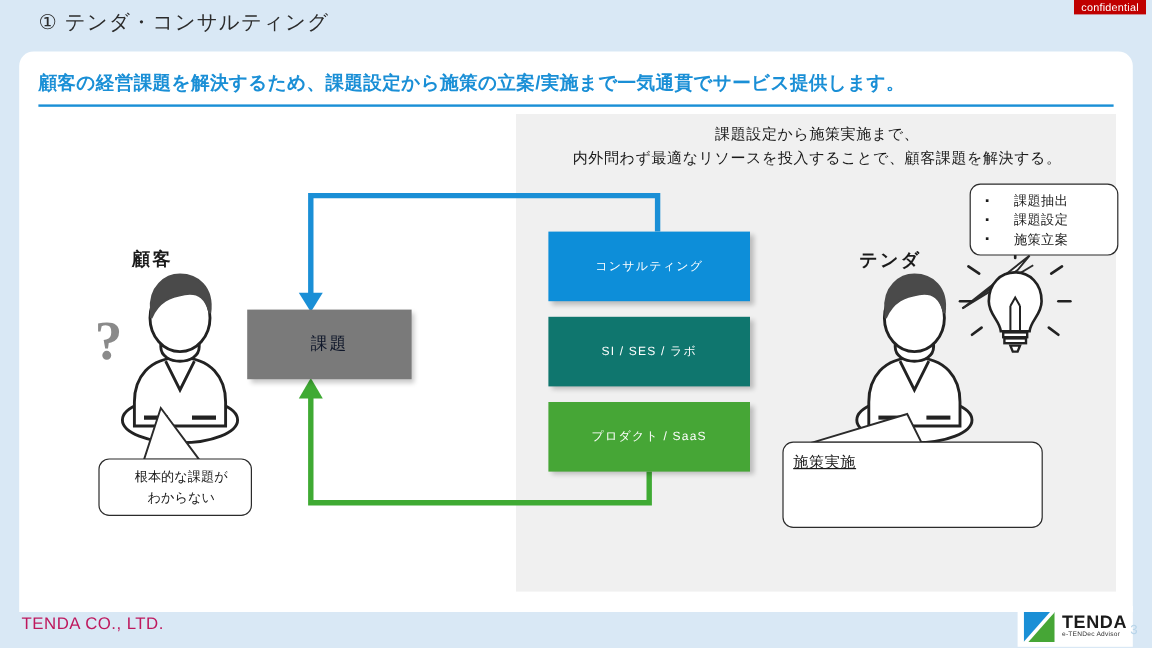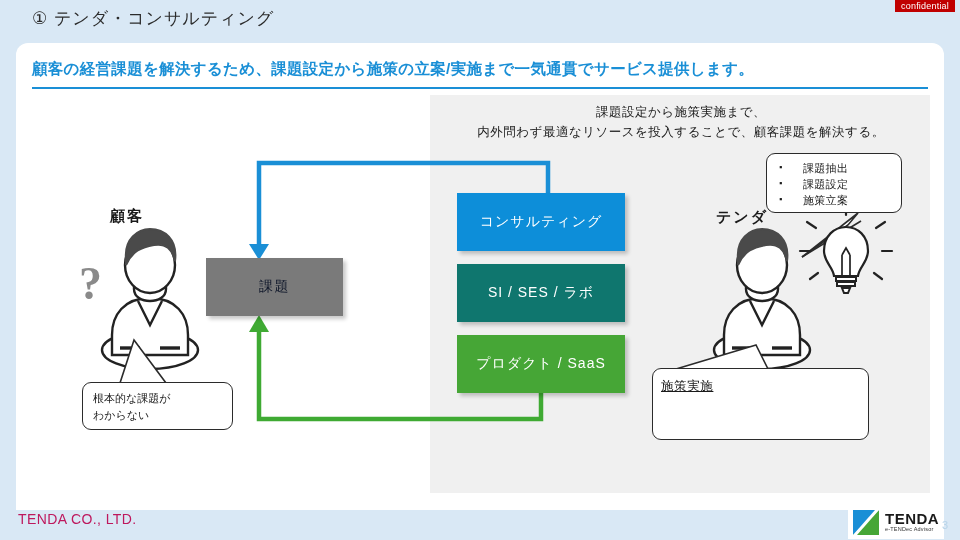--- a/index.html
+++ b/index.html
@@ -64,21 +64,21 @@
   }
 
   
   .canvas{ position:absolute; left:0; top:0; width:928px; height:467px; }
 
   
   .svc{
     position:absolute;
     width:168px; height:58px;
     display:flex; align-items:center; justify-content:center;
-    color:#fff; font-size:14px; letter-spacing:1px;
+    color:#fff; font-size:10px; letter-spacing:1px;
     box-shadow:3px 3px 4px rgba(0,0,0,.22);
   }
   .svc-1{ left:441px; top:150px; background:#0d8ed9; }
   .svc-2{ left:441px; top:221px; background:#0f766e; }
   .svc-3{ left:441px; top:292px; background:#46a636; }
 
   
   .kadai{
     position:absolute; left:190px; top:215px;
     width:137px; height:58px;
@@ -102,26 +102,26 @@
     font-family:"Liberation Serif",serif; line-height:46px;
   }
 
   
   .callout{
     position:absolute;
     background:#fff; border:1.6px solid #2b2b2b;
     border-radius:9px;
   }
   .co-left{
-    left:66px; top:339px; width:151px; height:48px;
+    left:66px; top:339px; width:128px; height:48px;
     padding:7px 0 0 10px;
-    font-size:11px; color:#1a1a1a; line-height:17px;
+    font-size:11px; color:#1a1a1a; line-height:17px;text-align:center;
   }
   .co-tr{
-    left:750px; top:110px; width:136px; height:60px;
+    left:792px; top:110px; width:124px; height:60px;
     padding:6px 0 0 0;
   }
   .co-br{
     left:636px; top:325px; width:217px; height:72px;
     padding:7px 0 0 8px;
   }
 
   .co-title{
     font-size:12.5px; color:#1a1a1a;
     text-decoration:underline; letter-spacing:.6px;

